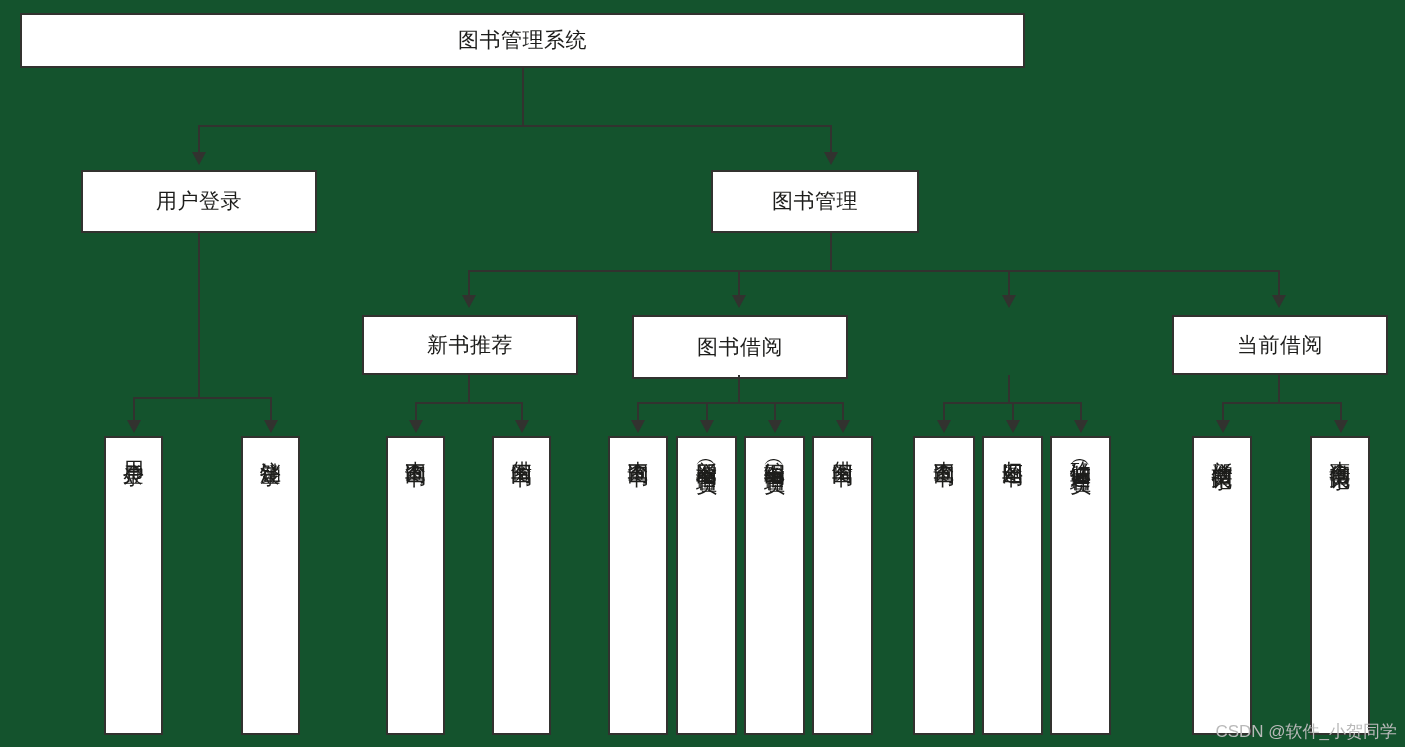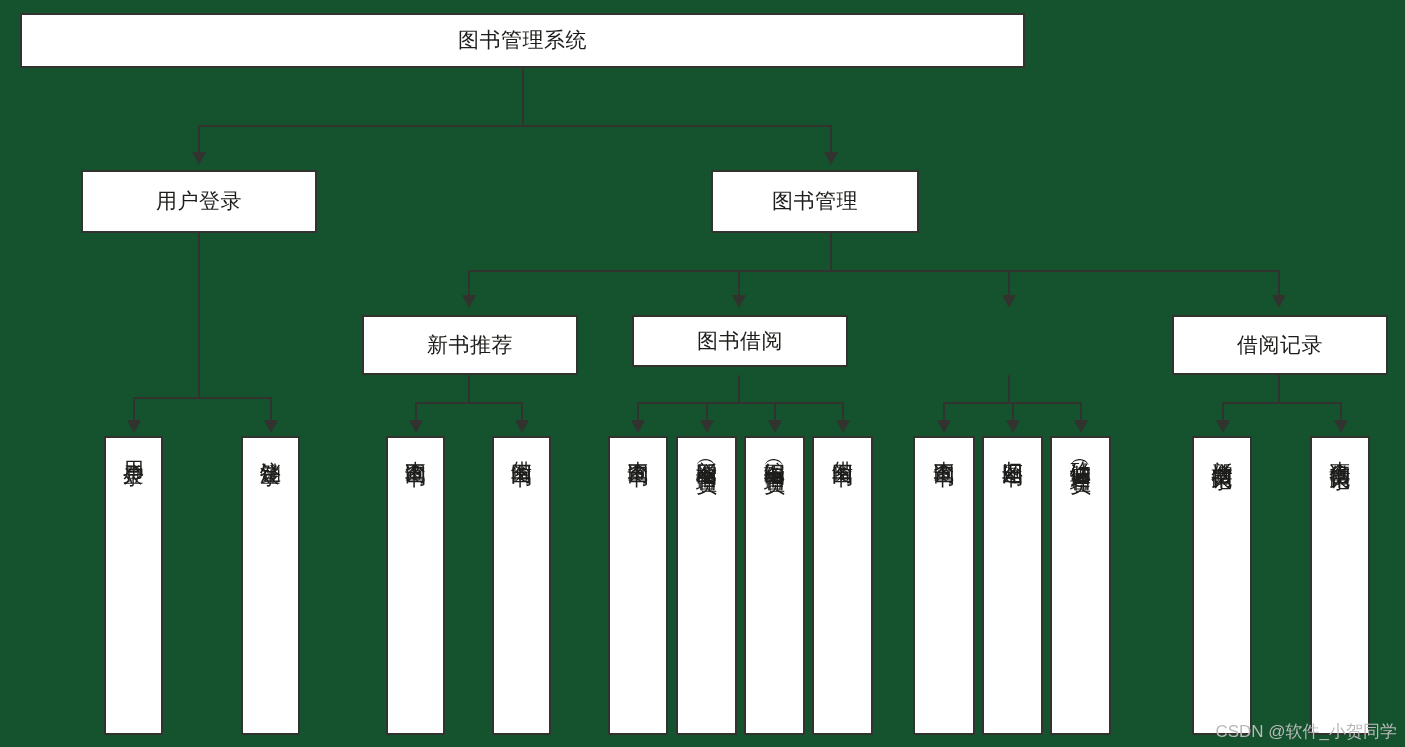--- a/index.html
+++ b/index.html
@@ -123,25 +123,25 @@
   <div class="edge v" style="left:738px; top:270px; height:26px;"></div>
   <div class="arrow" style="left:732px; top:295px;"></div>
   <div class="edge v" style="left:1008px; top:270px; height:26px;"></div>
   <div class="arrow" style="left:1002px; top:295px;"></div>
   <div class="edge v" style="left:1278px; top:270px; height:26px;"></div>
   <div class="arrow" style="left:1272px; top:295px;"></div>
 
   <div class="node horiz" style="left:362px; top:315px; width:216px; height:60px;">
     <span class="node-label">新书推荐</span>
   </div>
-  <div class="node horiz" style="left:632px; top:315px; width:216px; height:52px;">
+  <div class="node horiz" style="left:632px; top:315px; width:216px; height:64px;">
     <span class="node-label">图书借阅</span>
   </div>
   <div class="node horiz" style="left:1172px; top:315px; width:216px; height:60px;">
-    <span class="node-label">借阅记录</span>
+    <span class="node-label">当前借阅</span>
   </div>
 
   <div class="edge v" style="left:468px; top:375px; height:28px;"></div>
   <div class="edge h" style="left:415px; top:402px; width:108px;"></div>
   <div class="edge v" style="left:415px; top:402px; height:19px;"></div>
   <div class="arrow" style="left:409px; top:420px;"></div>
   <div class="edge v" style="left:521px; top:402px; height:19px;"></div>
   <div class="arrow" style="left:515px; top:420px;"></div>
 
   <div class="edge v" style="left:738px; top:375px; height:28px;"></div>

